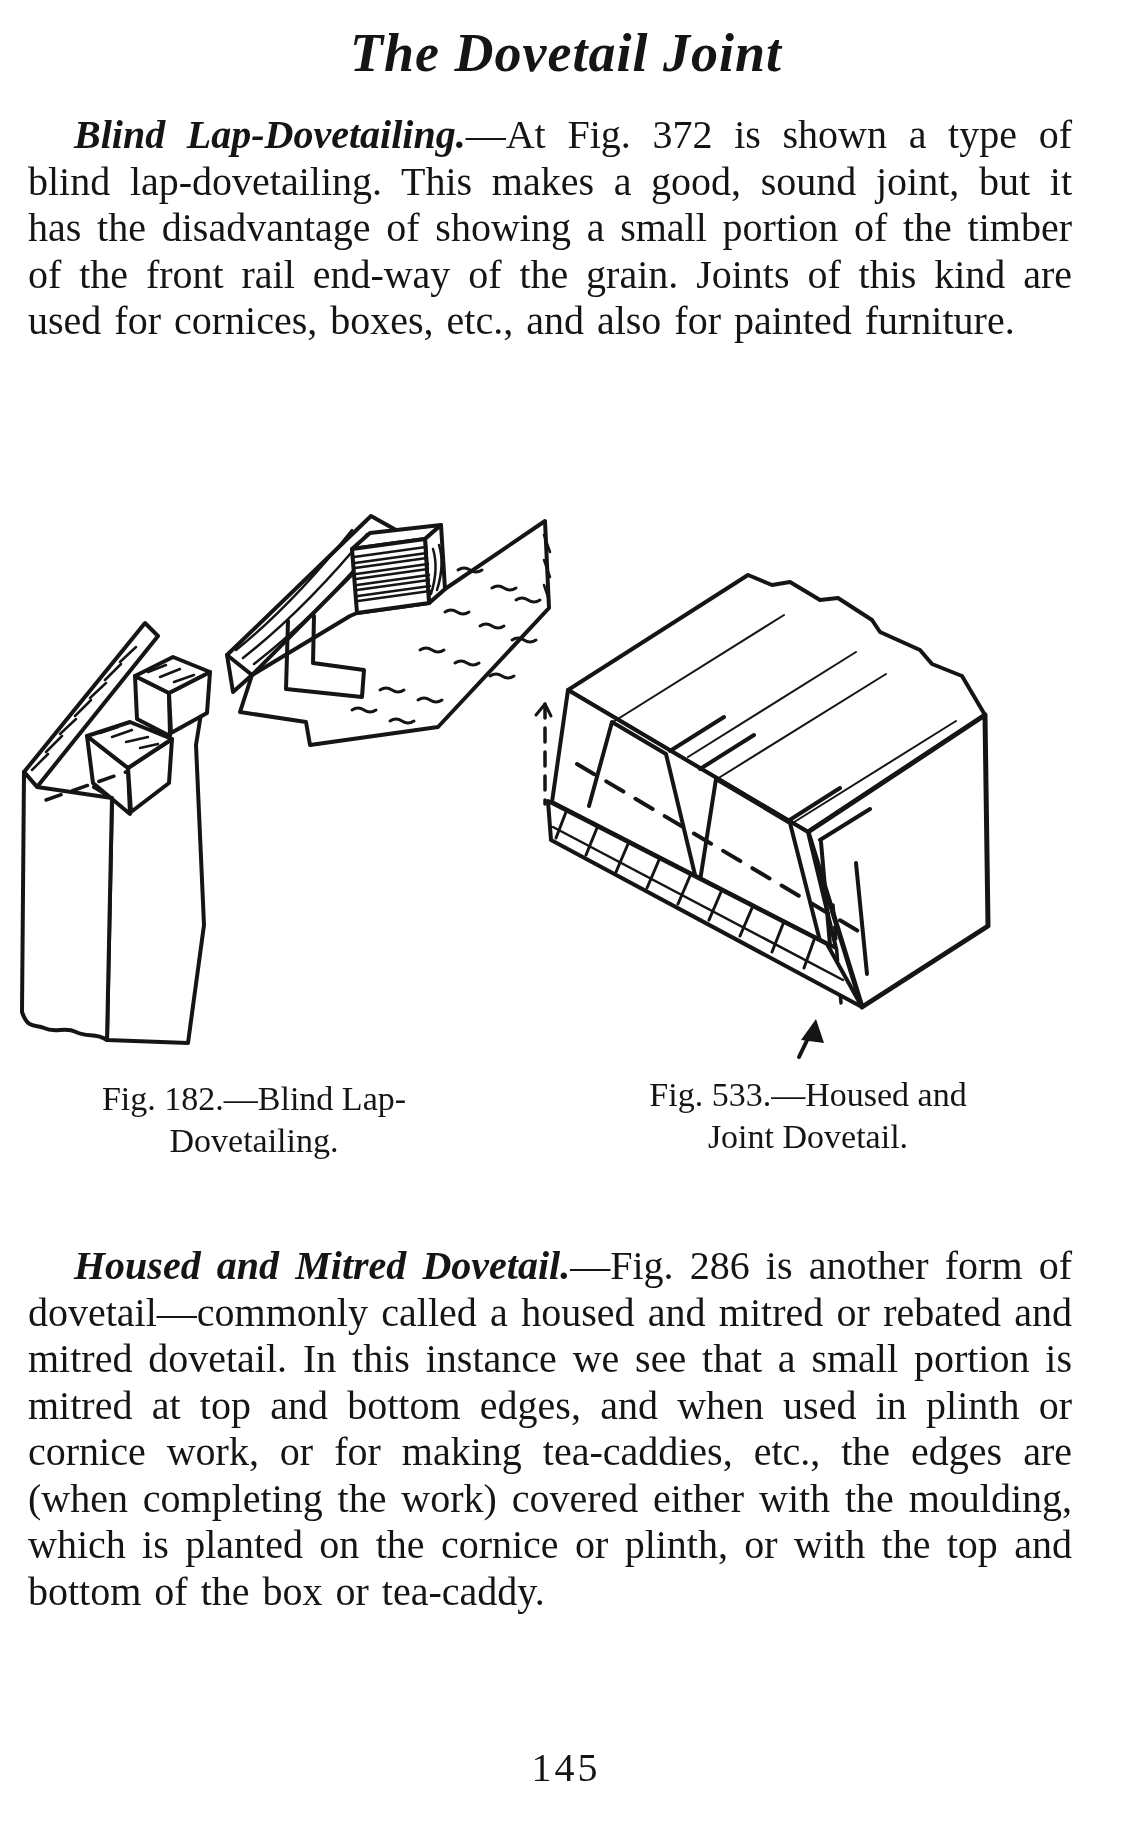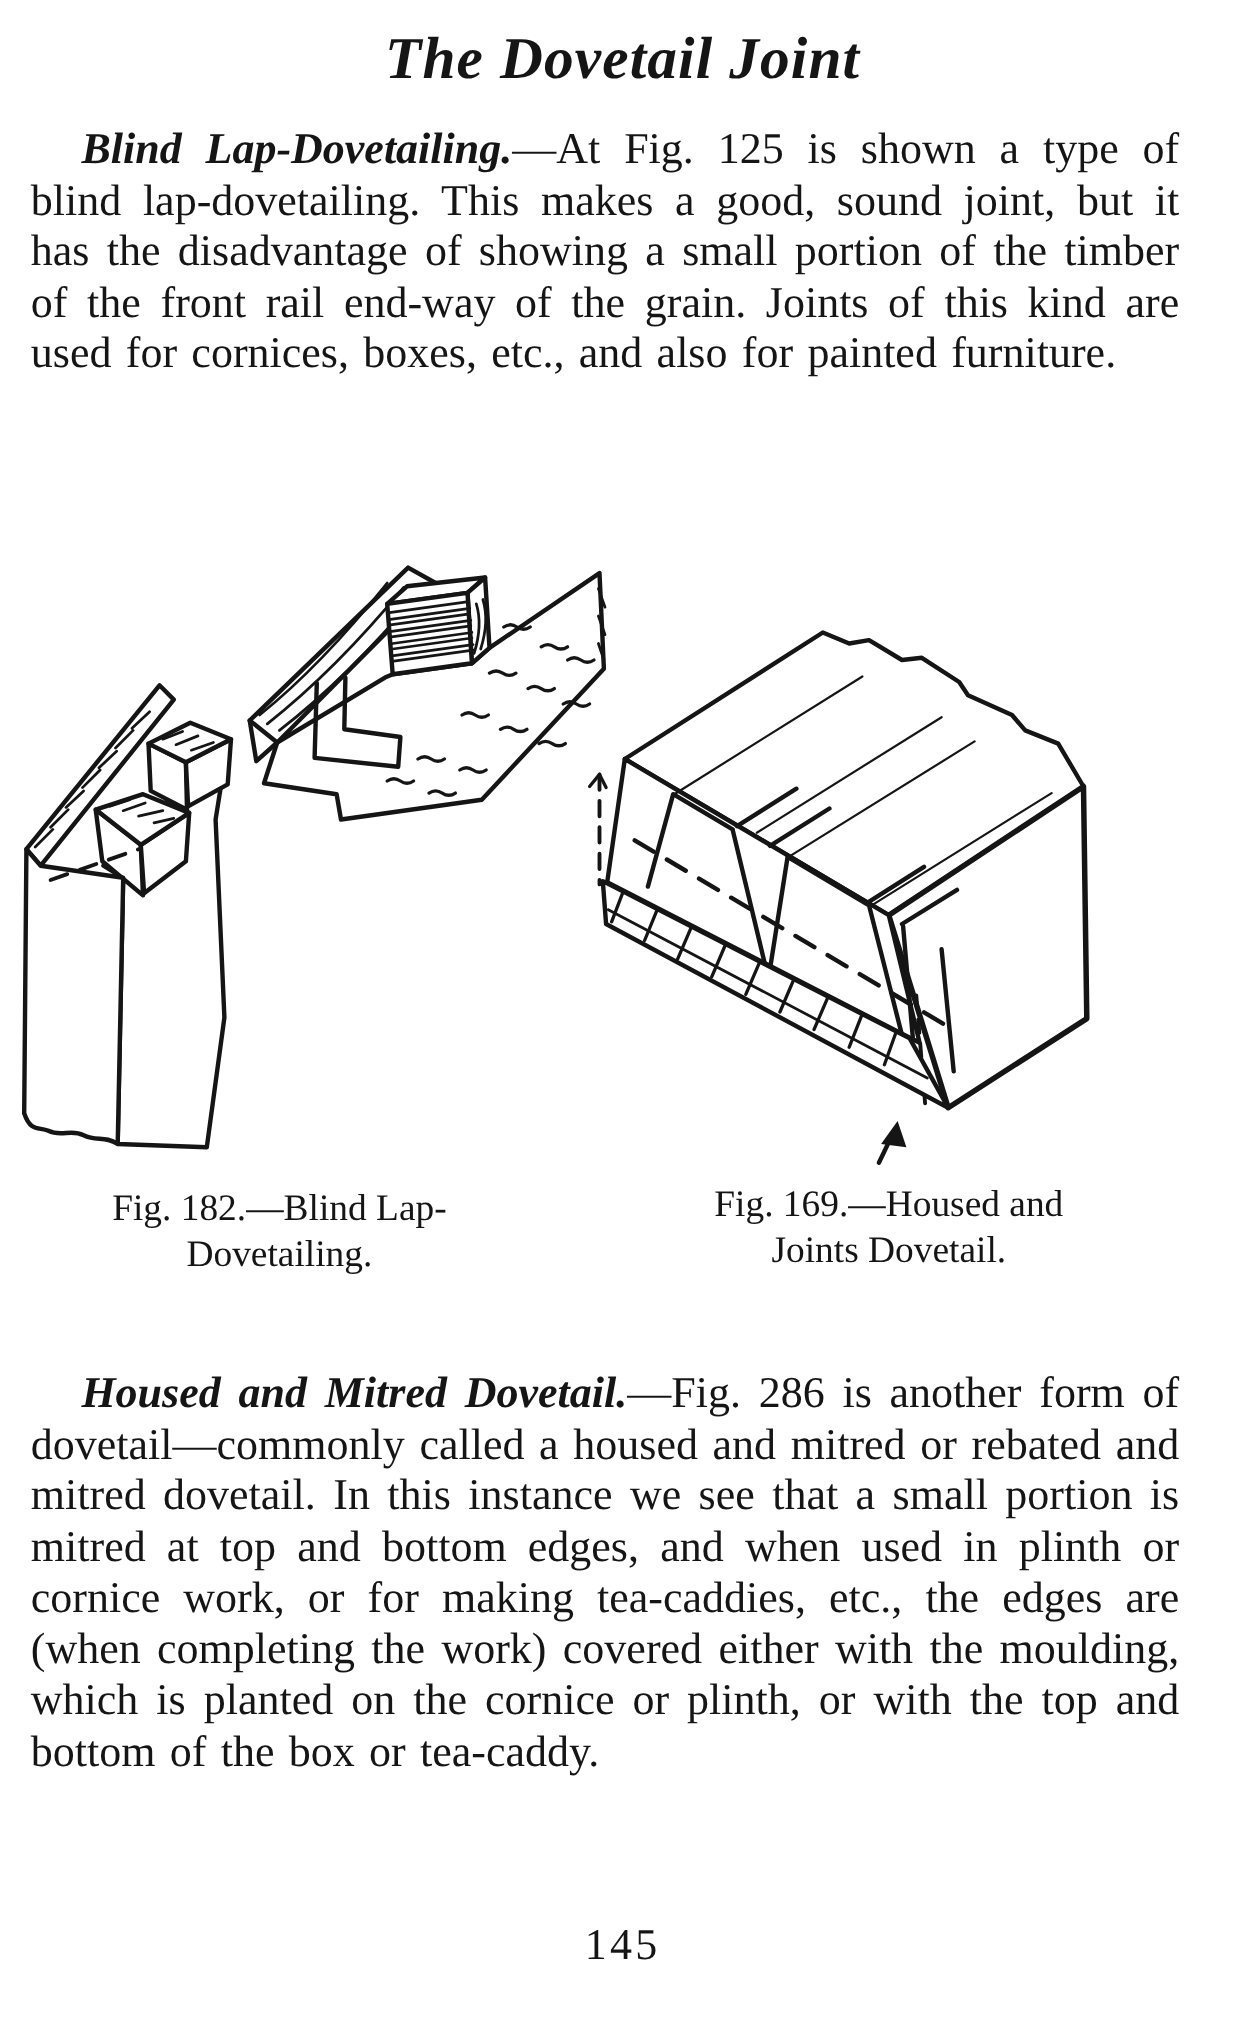--- a/index.html
+++ b/index.html
@@ -39,21 +39,21 @@
   }
   svg { display:block; }
 </style>
 </head>
 <body>
 
 <div class="title">The Dovetail Joint</div>
 
 <div class="para" id="para1">
   <p>
-    <span class="lead">Blind Lap-Dovetailing.</span><span>—At Fig. 125 is shown a type of blind lap-dovetailing.  This makes a good, sound joint, but it has the disadvantage of showing a small portion of the timber of the front rail end-way of the grain.  Joints of this kind are used for cornices, boxes, etc., and also for painted furniture.</span>
+    <span class="lead">Blind Lap-Dovetailing.</span><span>—At Fig. 372 is shown a type of blind lap-dovetailing.  This makes a good, sound joint, but it has the disadvantage of showing a small portion of the timber of the front rail end-way of the grain.  Joints of this kind are used for cornices, boxes, etc., and also for painted furniture.</span>
   </p>
 </div>
 
 <div class="figs">
 <svg width="1132" height="660" viewBox="0 420 1132 660" aria-label="Blind lap-dovetailing joint drawing">
   <g stroke="#151515" stroke-width="4" fill="none" stroke-linejoin="round" stroke-linecap="round">
 
     <g>
 
       <path d="M94,787 L150,730 L207,676 L196,745 L204,925 L188,1043 L107,1040 L112,798 Z" fill="#ffffff"></path>
@@ -162,22 +162,22 @@
   </g>
 </svg>
 </div>
 
 <div class="caption" id="cap285">
   <div>Fig. 182.—Blind Lap-</div>
   <div>Dovetailing.</div>
 </div>
 
 <div class="caption" id="cap286">
-  <div>Fig. 169.—Housed and</div>
-  <div>Joints Dovetail.</div>
+  <div>Fig. 533.—Housed and</div>
+  <div>Joint Dovetail.</div>
 </div>
 
 <div class="para" id="para2">
   <p>
     <span class="lead">Housed and Mitred Dovetail.</span><span>—Fig. 286 is another form of dovetail—commonly called a housed and mitred or rebated and mitred dovetail.  In this instance we see that a small portion is mitred at top and bottom edges, and when used in plinth or cornice work, or for making tea-caddies, etc., the edges are (when completing the work) covered either with the moulding, which is planted on the cornice or plinth, or with the top and bottom of the box or tea-caddy.</span>
   </p>
 </div>
 
 <div class="pagenum">145</div>
 

